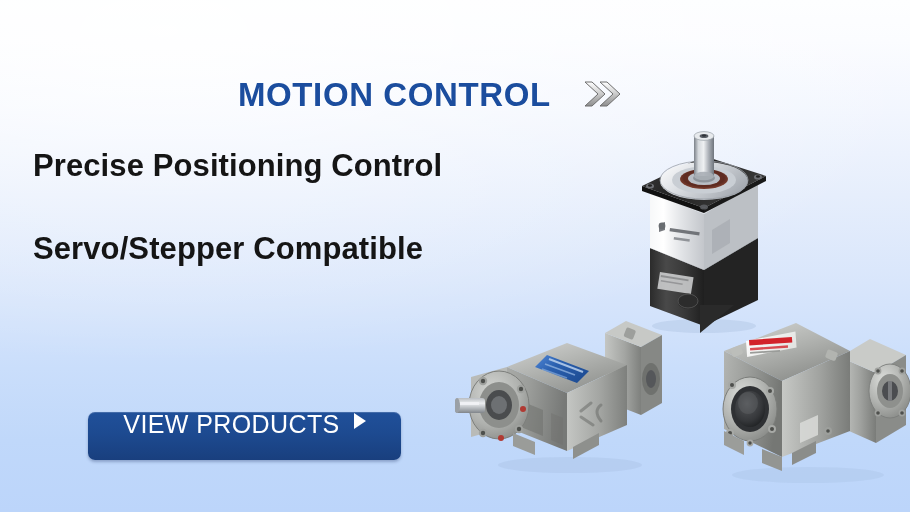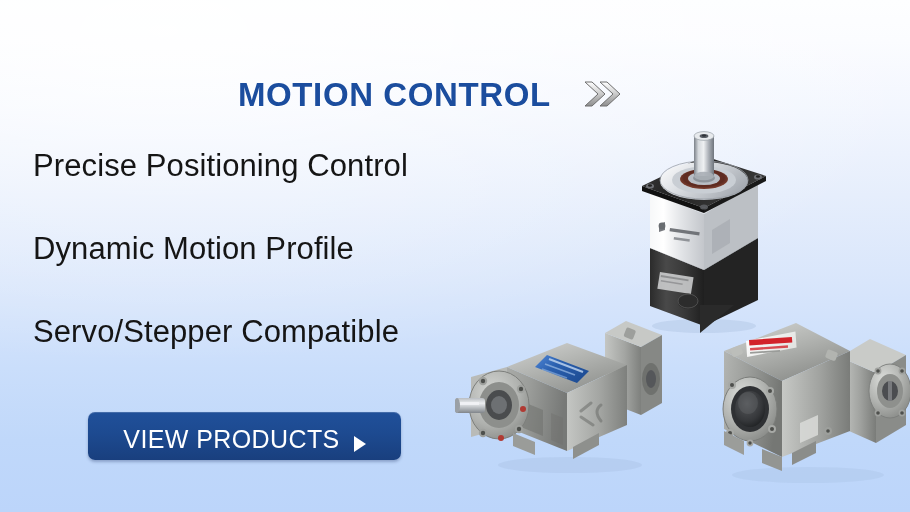--- a/index.html
+++ b/index.html
@@ -65,44 +65,44 @@
     left: 33px;
     top: 150px;
     z-index: 5;
   }
   .feature-line {
     font-size: 31px;
     color: #151515;
     line-height: 1;
     margin-bottom: 52px;
     white-space: nowrap;
-    font-weight: normal;
+    font-weight: bold;
     letter-spacing: 0.1px;
   }
   .feature-line:last-child { margin-bottom: 0; margin-top: 24px; }
 
   
   .cta {
     position: absolute;
     left: 88px;
     top: 412px;
     width: 313px;
     height: 48px;
     z-index: 6;
     border: none;
     border-radius: 7px;
     background: linear-gradient(to bottom, #20509a 0%, #1d4a90 45%, #193f7e 100%);
     box-shadow: 0 2px 3px rgba(20,40,90,0.30),
                 inset 0 1px 0 rgba(255,255,255,0.16);
     display: flex;
-    align-items: flex-end;
+    align-items: flex-start;
     justify-content: center;
     gap: 14px;
     cursor: pointer;
-    padding: 8px;
+    padding: 0;
   }
   .cta-label {
     color: #ffffff;
     font-family: "Liberation Sans", sans-serif;
     font-size: 25px;
     font-weight: normal;
     letter-spacing: 0.4px;
     line-height: 1;
     white-space: nowrap;
   }
@@ -146,21 +146,20 @@
         <g stroke="#6e6e6e" stroke-width="1" fill="url(#chevGrad)">
           <path d="M2 3 L15 15 L2 27 L9 27 L22 15 L9 3 Z"></path>
           <path d="M17 3 L30 15 L17 27 L24 27 L37 15 L24 3 Z"></path>
         </g>
       </svg>
     </span>
   </div>
 
   <div class="features">
     <div class="feature-line">Precise Positioning Control</div>
-    <div class="feature-line">Dynamic Motion Profile</div>
     <div class="feature-line">Servo/Stepper Compatible</div>
   </div>
 
   <button class="cta">
     <span class="cta-label">VIEW PRODUCTS</span>
     <span class="cta-arrow"></span>
   </button>
 
   <div class="product" id="product-planetary-gearbox">
     <svg viewBox="0 0 180 215" aria-hidden="true">

